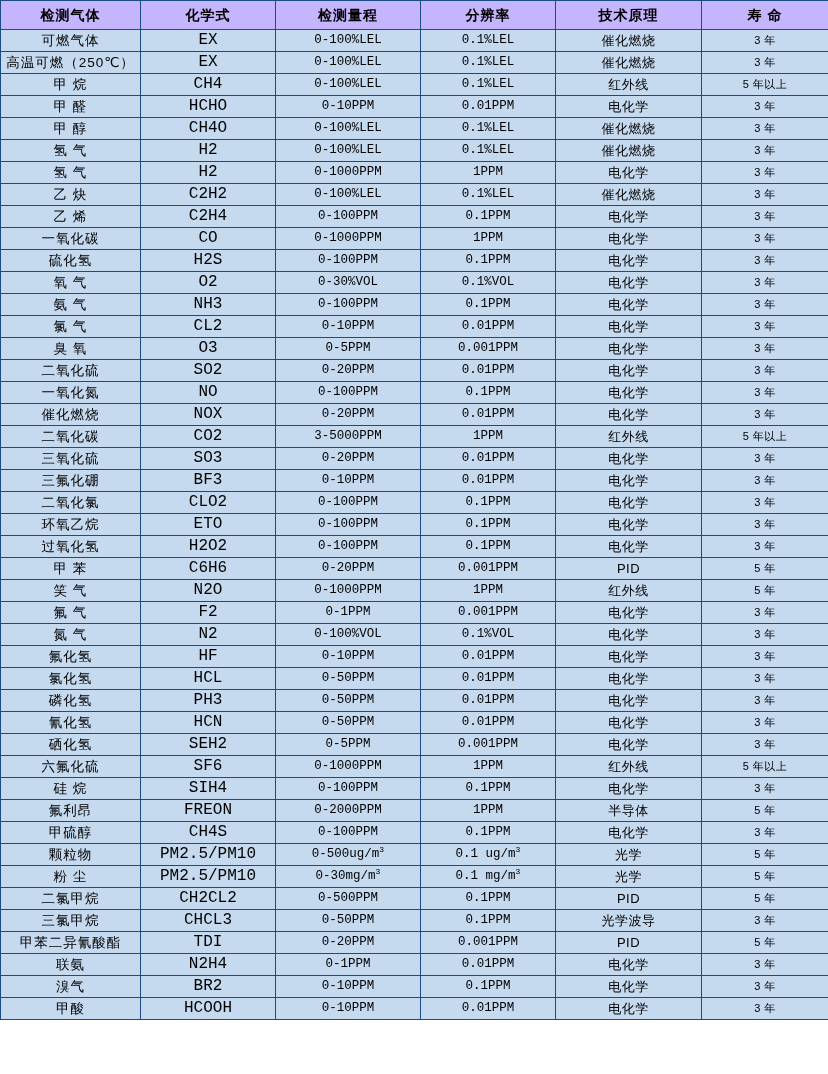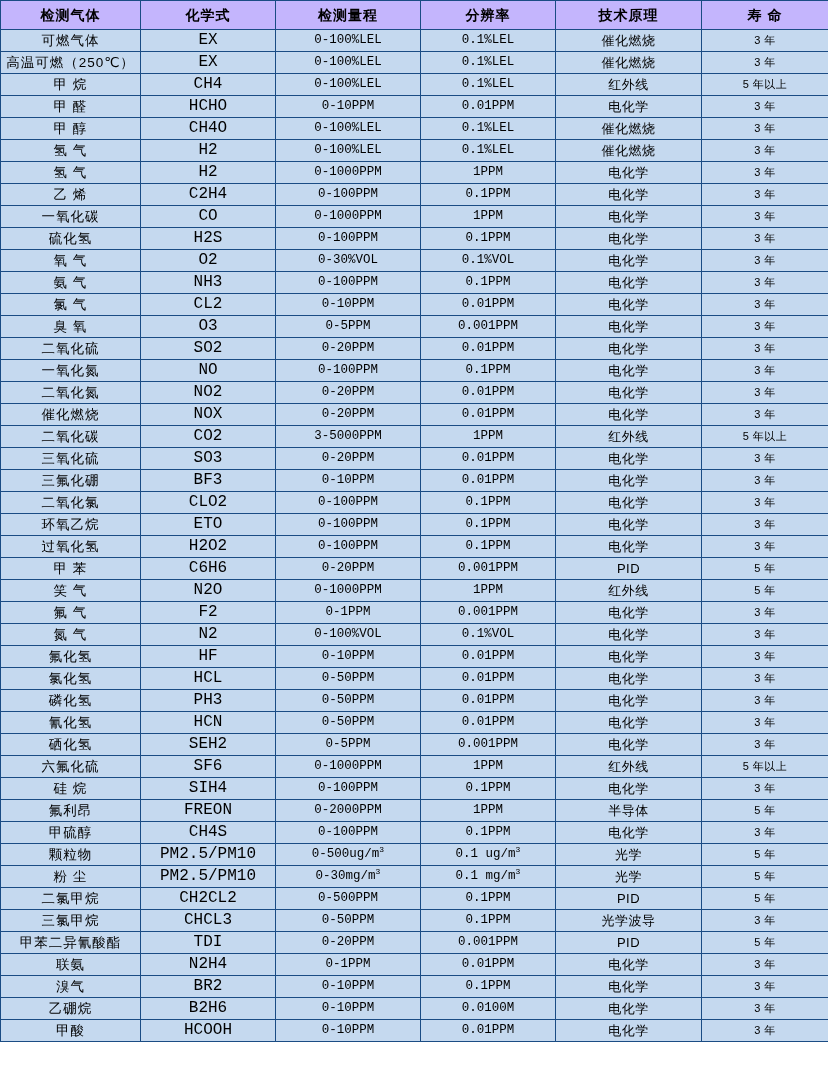--- a/index.html
+++ b/index.html
@@ -147,20 +147,28 @@
       </tr>
       <tr>
         <td class="cell-name">氢 气</td>
         <td class="cell-formula">H2</td>
         <td class="cell-range">0-1000PPM</td>
         <td class="cell-res">1PPM</td>
         <td class="cell-tech">电化学</td>
         <td class="cell-life">3 年</td>
       </tr>
       <tr>
+        <td class="cell-name">乙 炔</td>
+        <td class="cell-formula">C2H2</td>
+        <td class="cell-range">0-100%LEL</td>
+        <td class="cell-res">0.1%LEL</td>
+        <td class="cell-tech">催化燃烧</td>
+        <td class="cell-life">3 年</td>
+      </tr>
+      <tr>
         <td class="cell-name">乙 烯</td>
         <td class="cell-formula">C2H4</td>
         <td class="cell-range">0-100PPM</td>
         <td class="cell-res">0.1PPM</td>
         <td class="cell-tech">电化学</td>
         <td class="cell-life">3 年</td>
       </tr>
       <tr>
         <td class="cell-name">一氧化碳</td>
         <td class="cell-formula">CO</td>
@@ -215,28 +223,20 @@
         <td class="cell-range">0-20PPM</td>
         <td class="cell-res">0.01PPM</td>
         <td class="cell-tech">电化学</td>
         <td class="cell-life">3 年</td>
       </tr>
       <tr>
         <td class="cell-name">一氧化氮</td>
         <td class="cell-formula">NO</td>
         <td class="cell-range">0-100PPM</td>
         <td class="cell-res">0.1PPM</td>
-        <td class="cell-tech">电化学</td>
-        <td class="cell-life">3 年</td>
-      </tr>
-      <tr>
-        <td class="cell-name">二氧化氮</td>
-        <td class="cell-formula">NO2</td>
-        <td class="cell-range">0-20PPM</td>
-        <td class="cell-res">0.01PPM</td>
         <td class="cell-tech">电化学</td>
         <td class="cell-life">3 年</td>
       </tr>
       <tr>
         <td class="cell-name">催化燃烧</td>
         <td class="cell-formula">NOX</td>
         <td class="cell-range">0-20PPM</td>
         <td class="cell-res">0.01PPM</td>
         <td class="cell-tech">电化学</td>
         <td class="cell-life">3 年</td>
@@ -443,28 +443,20 @@
       </tr>
       <tr>
         <td class="cell-name">溴气</td>
         <td class="cell-formula">BR2</td>
         <td class="cell-range">0-10PPM</td>
         <td class="cell-res">0.1PPM</td>
         <td class="cell-tech">电化学</td>
         <td class="cell-life">3 年</td>
       </tr>
       <tr>
-        <td class="cell-name">乙硼烷</td>
-        <td class="cell-formula">B2H6</td>
-        <td class="cell-range">0-10PPM</td>
-        <td class="cell-res">0.0100M</td>
-        <td class="cell-tech">电化学</td>
-        <td class="cell-life">3 年</td>
-      </tr>
-      <tr>
         <td class="cell-name">甲酸</td>
         <td class="cell-formula">HCOOH</td>
         <td class="cell-range">0-10PPM</td>
         <td class="cell-res">0.01PPM</td>
         <td class="cell-tech">电化学</td>
         <td class="cell-life">3 年</td>
       </tr>
     </tbody>
 </table>
 

